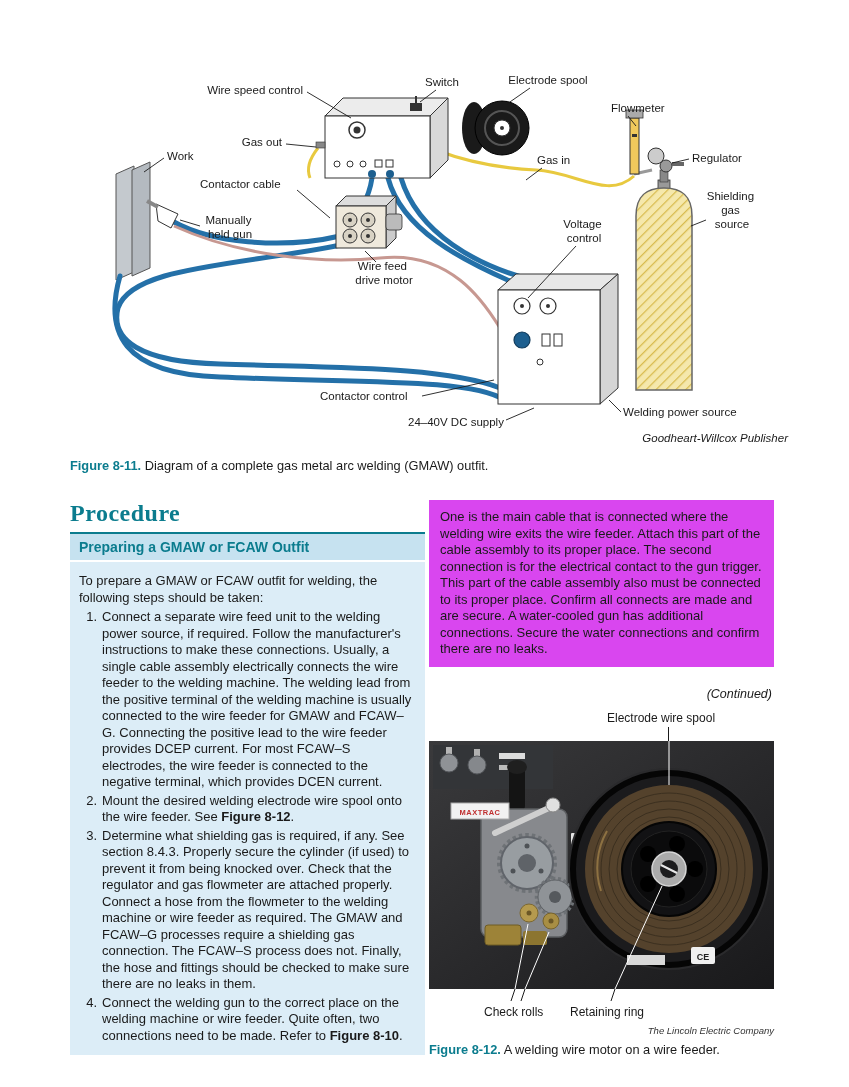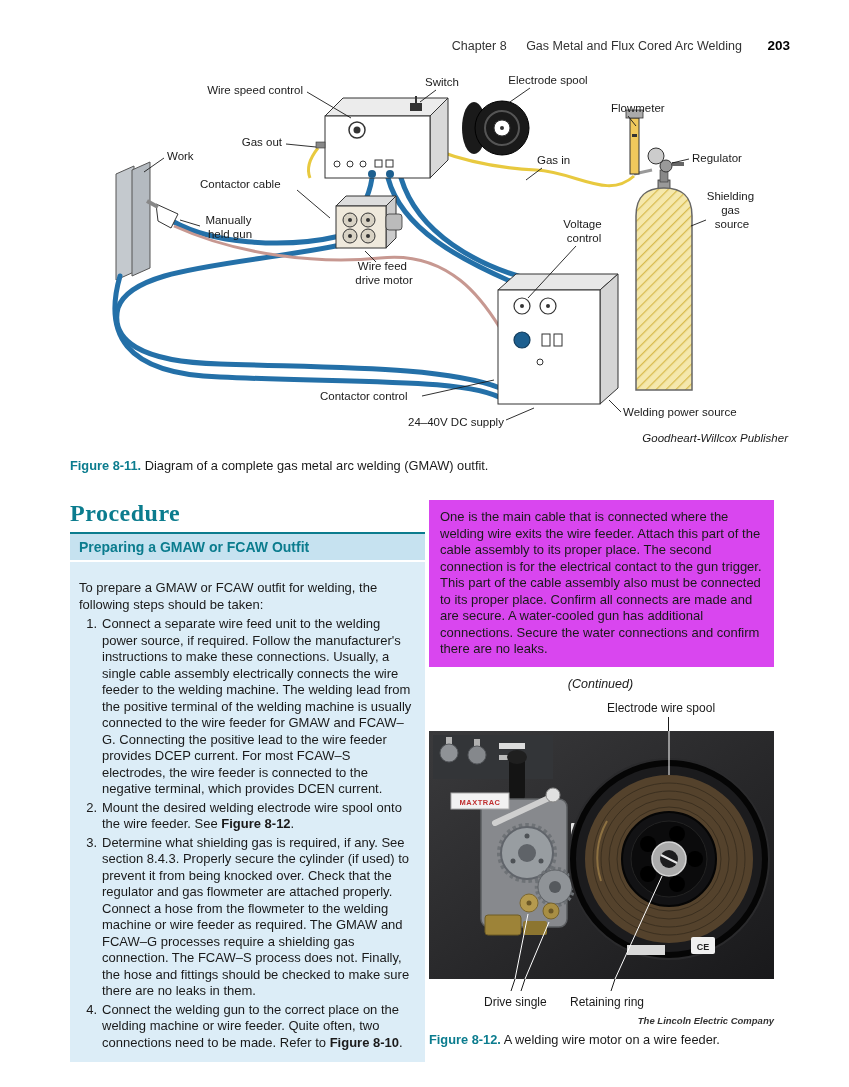--- a/index.html
+++ b/index.html
@@ -15,51 +15,46 @@
   .fig-caption{font-size:12.8px;margin-top:8px;color:#1a1a1a;}
   .fig-label{font-weight:bold;color:#0b7c8e;}
   
   .columns{position:absolute;top:500px;left:70px;width:720px;display:flex;gap:4px;align-items:flex-start;}
   .col-left{width:355px;flex:none;}
   .col-right{width:345px;flex:none;}
   .proc-title{font-family:"Liberation Serif",serif;font-weight:bold;font-size:24px;color:#0b7c8e;
               letter-spacing:.5px;margin:0;padding-bottom:5px;border-bottom:2px solid #0b7c8e;}
   .proc-box{background:#dcedf7;}
   .proc-box-header{background:#c6e2f0;color:#0b7c8e;font-weight:bold;font-size:14px;padding:5px 9px;border-bottom:2px solid #fff;}
-  .proc-box-body{padding:18px 9px 11px 9px;font-size:13px;line-height:1.27;}
+  .proc-box-body{padding:11px 9px 11px 9px;font-size:13px;line-height:1.27;}
   .intro{margin-bottom:3px;}
   .step{display:flex;margin-top:2px;}
   .step-num{flex:none;width:18px;text-align:right;margin-right:5px;}
   .step-text{flex:1;}
   .cont-box{background:#d946ef;padding:9px 11px;font-size:13px;line-height:1.27;}
-  .continued{text-align:center;font-style:italic;font-size:12.5px;margin-top:10px;padding-right:2px;}
+  .continued{text-align:right;font-style:italic;font-size:12.5px;margin-top:20px;padding-right:2px;}
   
   .fig12{margin-top:10px;}
   .fig12-toplabel{position:relative;height:30px;font-size:12px;}
   .fig12-toplabel .lbl{position:absolute;left:178px;top:0;}
   .fig12-toplabel .vline{position:absolute;left:239px;top:16px;width:1px;height:14px;background:#1a1a1a;}
   .fig12 svg text{font-family:"Liberation Sans",sans-serif;}
   .fig12-labels{position:relative;height:16px;font-size:12px;}
   .fig12-labels .dr{position:absolute;left:55px;top:0;}
   .fig12-labels .rr{position:absolute;left:141px;top:0;}
-  .credit-line{text-align:right;font-style:italic;font-size:9.5px;color:#333;margin-top:4px;font-weight:bold;}
+  .credit-line{text-align:right;font-style:italic;font-size:9.5px;color:#333;margin-top:4px;}
   .fig12-caption{font-size:12.8px;margin-top:6px;}
   
   .footer{position:absolute;left:70px;top:1086px;font-size:9px;color:#555;}
 </style>
 </head>
 <body>
 
 <div class="page">
 
-  <div class="header">
-    <span class="chapter">Chapter 8</span>
-    <span class="title">Gas Metal and Flux Cored Arc Welding</span>
-    <span class="pagenum">203</span>
-  </div>
 
   <div class="fig11">
     <svg width="720" height="372" viewBox="0 0 720 372">
       <defs>
         <pattern id="hatch" width="7" height="7" patternTransform="rotate(45)" patternUnits="userSpaceOnUse">
           <rect width="7" height="7" fill="#f5e8ac"></rect>
           <line x1="0" y1="0" x2="0" y2="7" stroke="#d8bb4e" stroke-width="2.5"></line>
         </pattern>
       </defs>
 
@@ -341,21 +336,21 @@
             <line x1="240" y1="0" x2="240" y2="44" stroke="#fff" stroke-width="1"></line>
             <line x1="86" y1="248" x2="99" y2="183" stroke="#fff" stroke-width="1"></line>
             <line x1="96" y1="248" x2="120" y2="191" stroke="#fff" stroke-width="1"></line>
             <line x1="186" y1="248" x2="233" y2="145" stroke="#fff" stroke-width="1"></line>
             <line x1="82" y1="260" x2="86" y2="248" stroke="#1a1a1a" stroke-width="1"></line>
             <line x1="92" y1="260" x2="96" y2="248" stroke="#1a1a1a" stroke-width="1"></line>
             <line x1="182" y1="260" x2="186" y2="248" stroke="#1a1a1a" stroke-width="1"></line>
           </g>
         </svg>
         <div class="fig12-labels">
-          <span class="dr">Drive single</span>
+          <span class="dr">Check rolls</span>
           <span class="rr">Retaining ring</span>
         </div>
         <div class="credit-line">The Lincoln Electric Company</div>
         <div class="fig12-caption">
           <span class="fig-label">Figure 8-12.</span><span> A welding wire motor on a wire feeder.</span>
         </div>
       </div>
     </div>
 
   </div>

